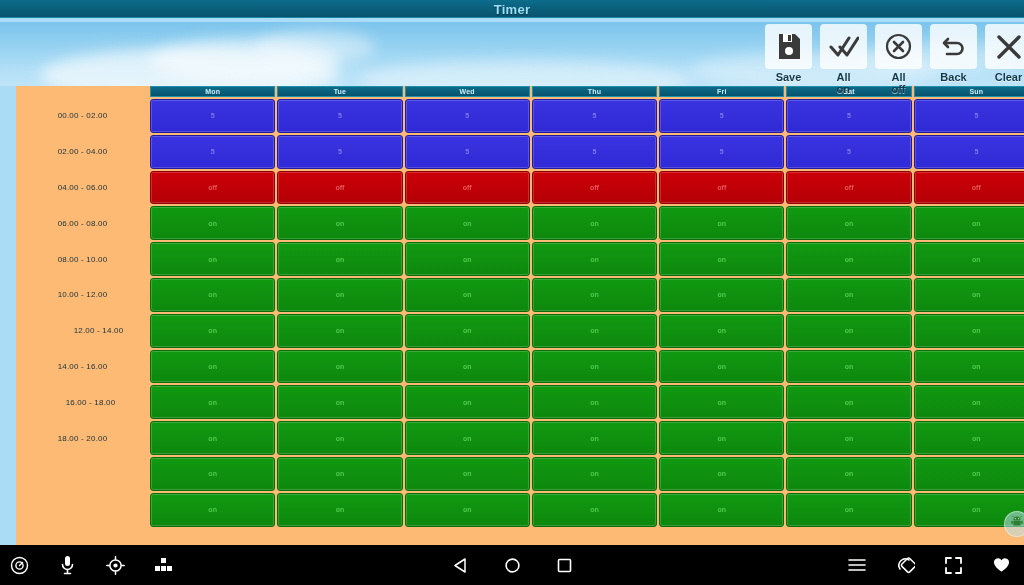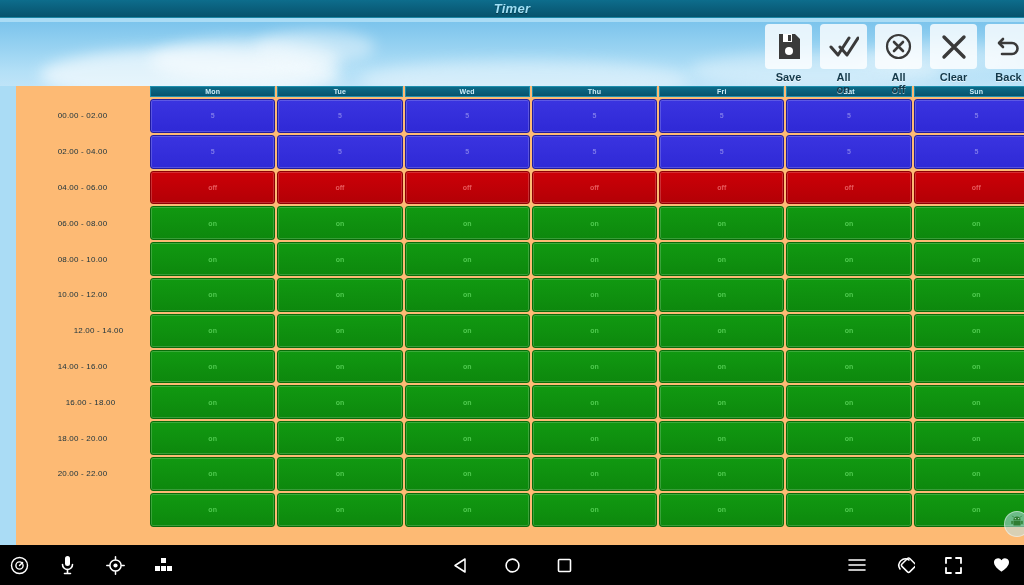--- a/index.html
+++ b/index.html
@@ -7,21 +7,21 @@
   body {
     font-family:"Liberation Sans", sans-serif;
     background:#aadcf5;
   }
 
   
   #titlebar {
     position:absolute; left:0; top:0; width:1024px; height:18px;
     background:linear-gradient(to bottom,#0d6d8c 0%,#0a5f7c 50%,#07536d 100%);
     border-bottom:1px solid #1b87a6;
-    display:flex; align-items:center; justify-content:center;font-style:italic;
+    display:flex; align-items:flex-end; justify-content:center;
   }
   #titlebar .title {
     color:#9fdff5; font-size:13px; font-weight:bold;
     letter-spacing:.3px; text-shadow:0 1px 1px rgba(0,0,0,.4);
   }
 
   
   #sky {
     position:absolute; left:0; top:22px; width:1024px; height:64px;
     background:linear-gradient(to bottom,#7cc4ec 0%,#9bd4f2 45%,#b4e0f7 78%,#bfe4f8 100%);
@@ -163,55 +163,54 @@
           <path d="M9 9 L18 18 M18 9 L9 18" stroke="#3a3a3a" stroke-width="2.6" stroke-linecap="round"></path>
         </svg>
       </span>
     </div>
     <div class="lbl">All off</div>
   </div>
 
   <div class="tbtn">
     <div class="ibox">
       <span class="ico">
-        <svg width="26" height="26" viewBox="0 0 26 26">
-          <path d="M3 3 L23 23 M23 3 L3 23" stroke="#3a3a3a" stroke-width="3.4" stroke-linecap="round"></path>
-        </svg>
-      </span>
-    </div>
-    <div class="lbl">Clear</div>
-  </div>
-
-  <div class="tbtn">
-    <div class="ibox">
-      <span class="ico">
         <svg width="26" height="24" viewBox="0 0 26 24">
           <path d="M7 4 L3 8 L7 12" stroke="#3a3a3a" stroke-width="2.6" fill="none" stroke-linecap="round" stroke-linejoin="round"></path>
           <path d="M3.5 8 H16 a5.5 5.5 0 0 1 0 11 H6" stroke="#3a3a3a" stroke-width="2.6" fill="none" stroke-linecap="round"></path>
         </svg>
       </span>
     </div>
     <div class="lbl">Back</div>
+  </div>
+
+  <div class="tbtn">
+    <div class="ibox">
+      <span class="ico">
+        <svg width="26" height="26" viewBox="0 0 26 26">
+          <path d="M3 3 L23 23 M23 3 L3 23" stroke="#3a3a3a" stroke-width="3.4" stroke-linecap="round"></path>
+        </svg>
+      </span>
+    </div>
+    <div class="lbl">Clear</div>
   </div>
 
 </div>
 
 <div id="content">
   <div id="timecol">
       <div class="tlabel" style="top: 12px; height: 35.8px;">00.00 - 02.00</div>
       <div class="tlabel" style="top: 47.8px; height: 35.8px;">02.00 - 04.00</div>
       <div class="tlabel" style="top: 83.6px; height: 35.8px;">04.00 - 06.00</div>
       <div class="tlabel" style="top: 119.4px; height: 35.8px;">06.00 - 08.00</div>
       <div class="tlabel" style="top: 155.2px; height: 35.8px;">08.00 - 10.00</div>
       <div class="tlabel" style="top: 191px; height: 35.8px;">10.00 - 12.00</div>
       <div class="tlabel" style="top: 226.8px; height: 35.8px; padding-left: 32px;">12.00 - 14.00</div>
       <div class="tlabel" style="top: 262.6px; height: 35.8px;">14.00 - 16.00</div>
       <div class="tlabel" style="top: 298.4px; height: 35.8px; padding-left: 16px;">16.00 - 18.00</div>
       <div class="tlabel" style="top: 334.2px; height: 35.8px;">18.00 - 20.00</div>
-      <div class="tlabel" style="top: 370px; height: 35.8px;">20.00 - 22.00</div>
     </div>
 
   <div id="grid">
     <div id="dayhead">
         <div class="dayh">Mon</div>
         <div class="dayh">Tue</div>
         <div class="dayh">Wed</div>
         <div class="dayh">Thu</div>
         <div class="dayh">Fri</div>
         <div class="dayh">Sat</div>

